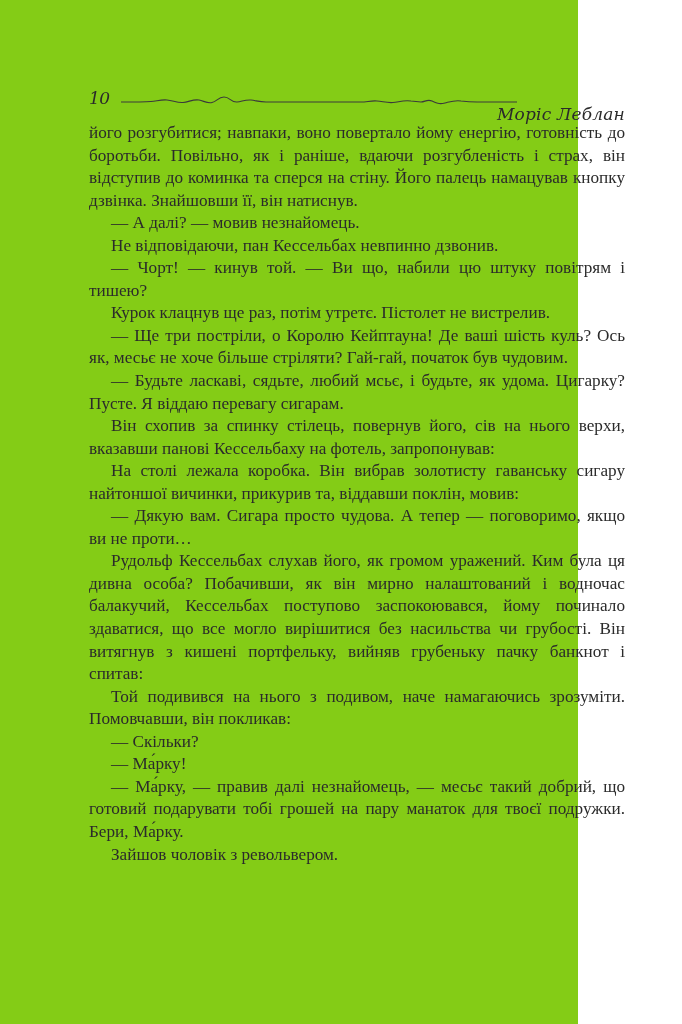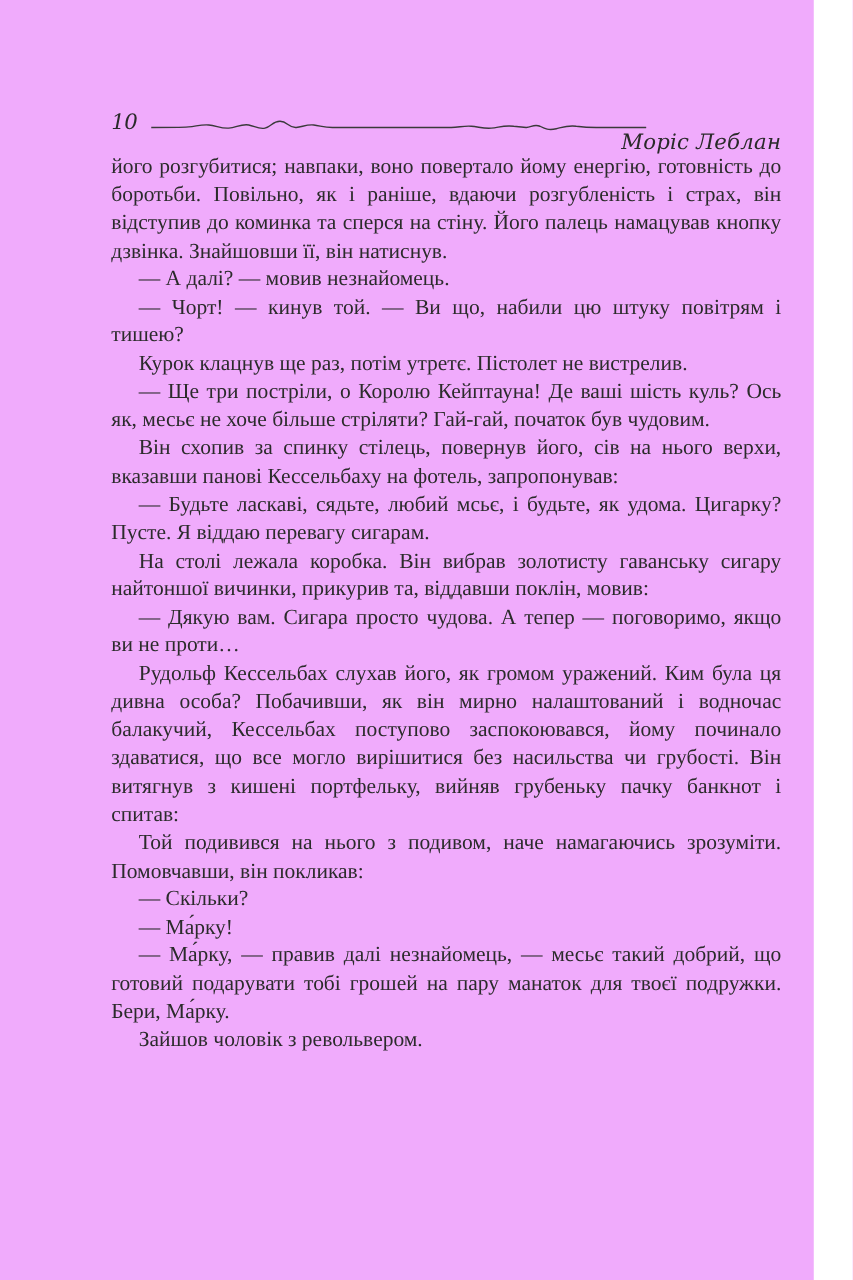--- a/index.html
+++ b/index.html
@@ -9,23 +9,23 @@
     }
     body {
       width: 682px;
       height: 1024px;
       position: relative;
       overflow: hidden;
     }
     .page {
       position: absolute;
       left: 0; top: 0;
-      width: 651px;
+      width: 578px;
       height: 1024px;
-      background: #f0abfc;
+      background: #84cc16;
     }
     .running-head {
       position: absolute;
       left: 89px;
       top: 86px;
       width: 536px;
       height: 28px;
     }
     .folio {
       position: absolute;
@@ -83,25 +83,26 @@
     <span class="folio">10</span>
     <svg class="ornament" viewBox="0 0 396 20" preserveAspectRatio="none">
       <path d="M0 12 C 12 12, 22 12, 30 11.5 C 36 11, 40 9.5, 46 10 C 52 10.5, 56 13, 62 12.5 C 68 12, 72 9, 78 10 C 83 11, 86 13.5, 91 12.5 C 96 11.5, 97 7, 103 7 C 109 7, 110 12.5, 116 12 C 121 11.5, 124 9.5, 130 10 C 135 10.5, 138 12, 145 12 L 240 12 C 246 12, 250 10.5, 256 11 C 262 11.5, 266 13, 272 12.5 C 278 12, 282 10, 290 11 L 300 12 C 304 12, 306 9, 311 11 C 315 13, 318 14.5, 324 13 C 330 11.5, 334 10, 340 11 C 344 11.5, 348 12, 356 12 L 396 12" fill="none" stroke="#3a3a3a" stroke-width="1.1" stroke-linecap="round"></path>
     </svg>
     <span class="author">Моріс Леблан</span>
   </div>
 
   <div class="body-text">
     <p class="noindent">його розгубитися; навпаки, воно повертало йому енергію, готовність до боротьби. Повільно, як і раніше, вдаючи розгубленість і страх, він відступив до коминка та сперся на стіну. Його палець намацував кнопку дзвінка. Знайшовши її, він натиснув.</p>
     <p>— А далі? — мовив незнайомець.</p>
+    <p>Не відповідаючи, пан Кессельбах невпинно дзвонив.</p>
     <p>— Чорт! — кинув той. — Ви що, набили цю штуку повітрям і тишею?</p>
     <p>Курок клацнув ще раз, потім утретє. Пістолет не вистрелив.</p>
     <p>— Ще три постріли, о Королю Кейптауна! Де ваші шість куль? Ось як, месьє не хоче більше стріляти? Гай-гай, початок був чудовим.</p>
+    <p>— Будьте ласкаві, сядьте, любий мсьє, і будьте, як удома. Цигарку? Пусте. Я віддаю перевагу сигарам.</p>
     <p>Він схопив за спинку стілець, повернув його, сів на нього верхи, вказавши панові Кессельбаху на фотель, запропонував:</p>
-    <p>— Будьте ласкаві, сядьте, любий мсьє, і будьте, як удома. Цигарку? Пусте. Я віддаю перевагу сигарам.</p>
     <p>На столі лежала коробка. Він вибрав золотисту гаванську сигару найтоншої вичинки, прикурив та, віддавши поклін, мовив:</p>
     <p>— Дякую вам. Сигара просто чудова. А тепер — поговоримо, якщо ви не проти…</p>
     <p>Рудольф Кессельбах слухав його, як громом уражений. Ким була ця дивна особа? Побачивши, як він мирно налаштований і водночас балакучий, Кессельбах поступово заспокоювався, йому починало здаватися, що все могло вирішитися без насильства чи грубості. Він витягнув з кишені портфельку, вийняв грубеньку пачку банкнот і спитав:</p>
     <p>Той подивився на нього з подивом, наче намагаючись зрозуміти. Помовчавши, він покликав:</p>
     <p>— Скільки?</p>
     <p>— Ма́рку!</p>
     <p>— Ма́рку, — правив далі незнайомець, — месьє такий добрий, що готовий подарувати тобі грошей на пару манаток для твоєї подружки. Бери, Ма́рку.</p>
     <p>Зайшов чоловік з револьвером.</p>
   </div>
 

